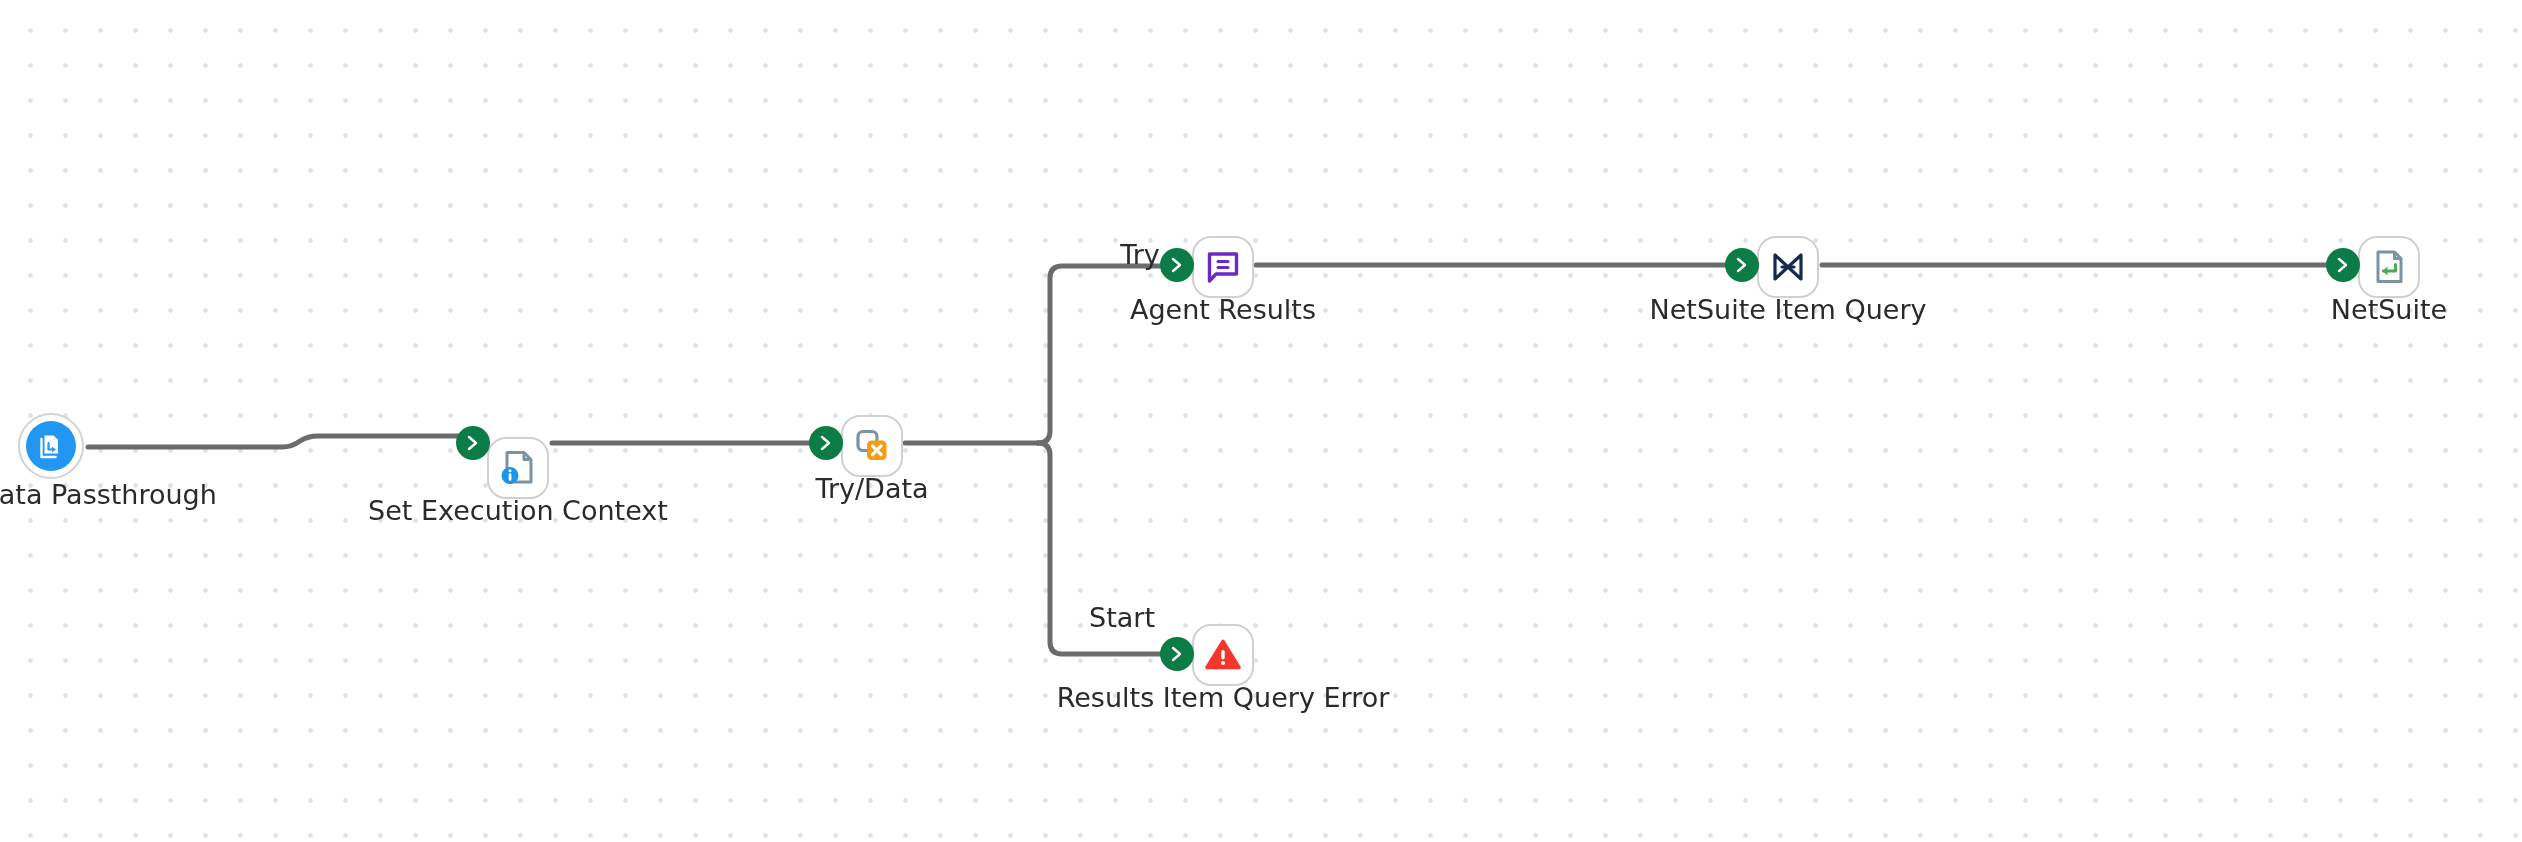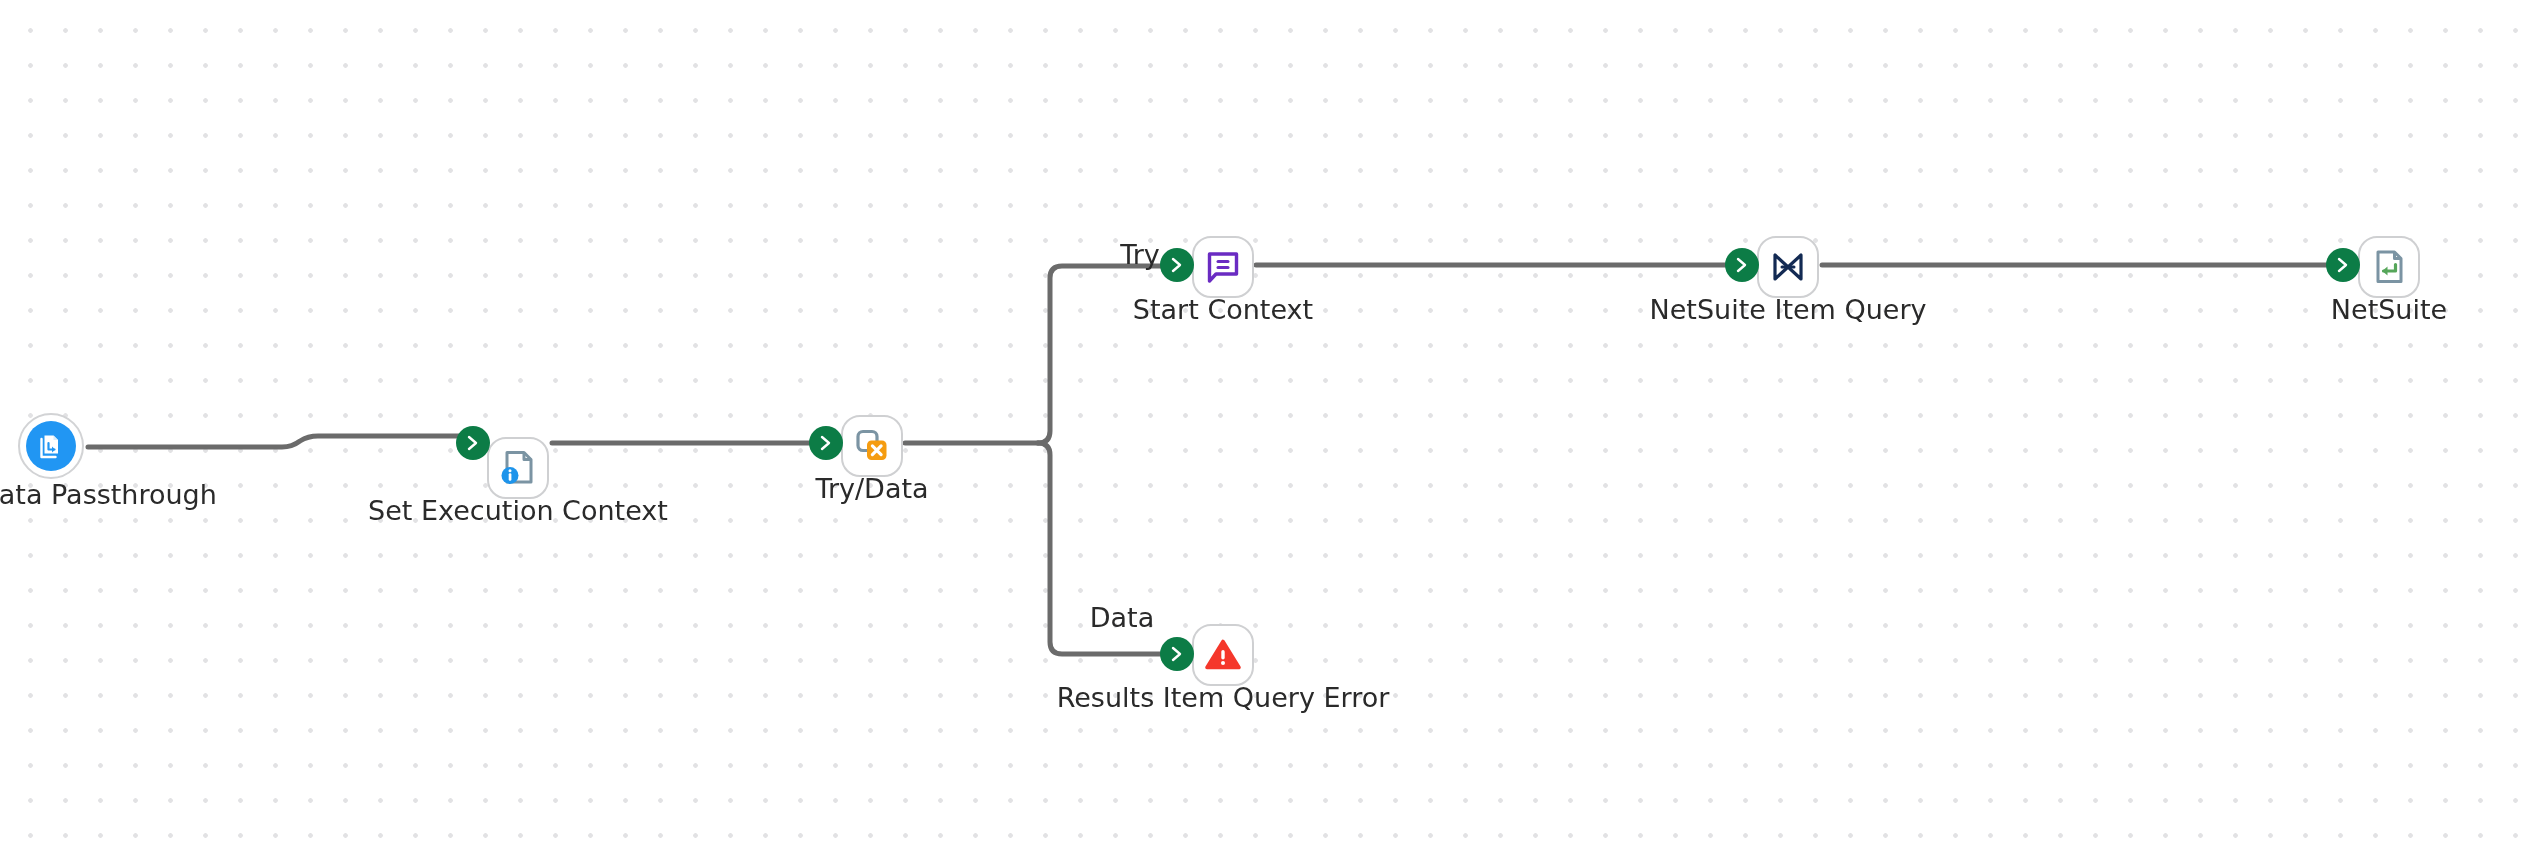--- a/index.html
+++ b/index.html
@@ -117,21 +117,21 @@
       <path d="M 552 443 L 824 443"></path>
       <path d="M 905 443 L 1038 443"></path>
       <path d="M 1038 443 Q 1050 443 1050 431 L 1050 278 Q 1050 266 1062 266 L 1176 266"></path>
       <path d="M 1038 443 Q 1050 443 1050 455 L 1050 642 Q 1050 654 1062 654 L 1176 654"></path>
       <path d="M 1256 265 L 1740 265"></path>
       <path d="M 1822 265 L 2341 265"></path>
     </g>
   </svg>
 
   <div class="branch-label" style="left:1140px; top:230px;margin-top:24px;">Try</div>
-  <div class="branch-label" style="left:1122px; top:617px;">Data</div>
+  <div class="branch-label" style="left:1122px; top:617px;">Start</div>
 
   <div class="plug" style="left:473px; top:443px;">
     <svg width="18" height="18" viewBox="0 0 18 18">
       <path d="M 5 3 L 12 9 L 5 15" fill="none" stroke="#ffffff" stroke-width="2.4" stroke-linecap="round" stroke-linejoin="round"></path>
     </svg>
   </div>
   <div class="plug" style="left:826px; top:443px;">
     <svg width="18" height="18" viewBox="0 0 18 18">
       <path d="M 5 3 L 12 9 L 5 15" fill="none" stroke="#ffffff" stroke-width="2.4" stroke-linecap="round" stroke-linejoin="round"></path>
     </svg>
@@ -197,21 +197,21 @@
   </div>
 
   <div class="node" style="left:1223px; top:267px;">
     <div class="node-box">
       <svg class="icon" width="42" height="42" viewBox="0 0 42 42">
         <path d="M 7.5 8 L 34.5 8 L 34.5 28 L 14 28 L 7.5 35 Z" fill="#ffffff" stroke="#6a2bc2" stroke-width="3.4" stroke-linejoin="round"></path>
         <rect x="14.5" y="14" width="13" height="3.1" rx="1.5" fill="#6a2bc2"></rect>
         <rect x="14.5" y="20" width="13" height="3.1" rx="1.5" fill="#6a2bc2"></rect>
       </svg>
     </div>
-    <div class="node-label">Start Context</div>
+    <div class="node-label">Agent Results</div>
   </div>
 
   <div class="node" style="left:1788px; top:267px;">
     <div class="node-box">
       <svg class="icon" width="42" height="42" viewBox="0 0 42 42">
         <path d="M 8 9 L 8 33 L 34 9 L 34 33 Z" fill="none" stroke="#132a53" stroke-width="3.2" stroke-linejoin="round"></path>
         <path d="M 15 21 L 27 21" stroke="#132a53" stroke-width="3" stroke-linecap="round"></path>
       </svg>
     </div>
     <div class="node-label">NetSuite Item Query</div>

